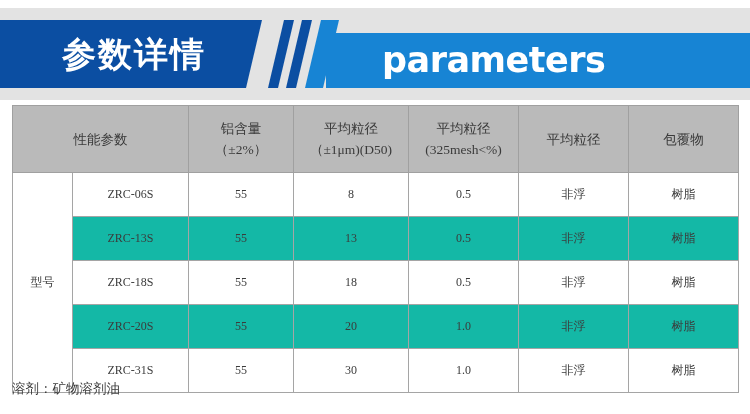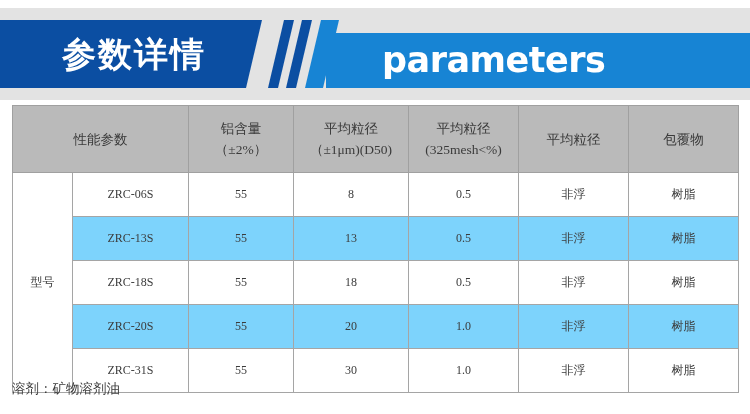--- a/index.html
+++ b/index.html
@@ -131,21 +131,21 @@
     font-size: 13.5px;
     line-height: 21px;
     border-color: #a0a0a0;
   }
   table.spec tbody td {
     height: 41px;
     background: #ffffff;
     font-size: 12px;
   }
   table.spec tbody tr.alt td {
-    background: #7dd3fc;
+    background: #14b8a6;
     margin-left: 8px;
   }
   td.model-label {
     background: #ffffff !important;
     font-size: 13.5px;
     color: #3b3b3b;
   }
   .hdr-line { display: block; }
 
   .footnote {

